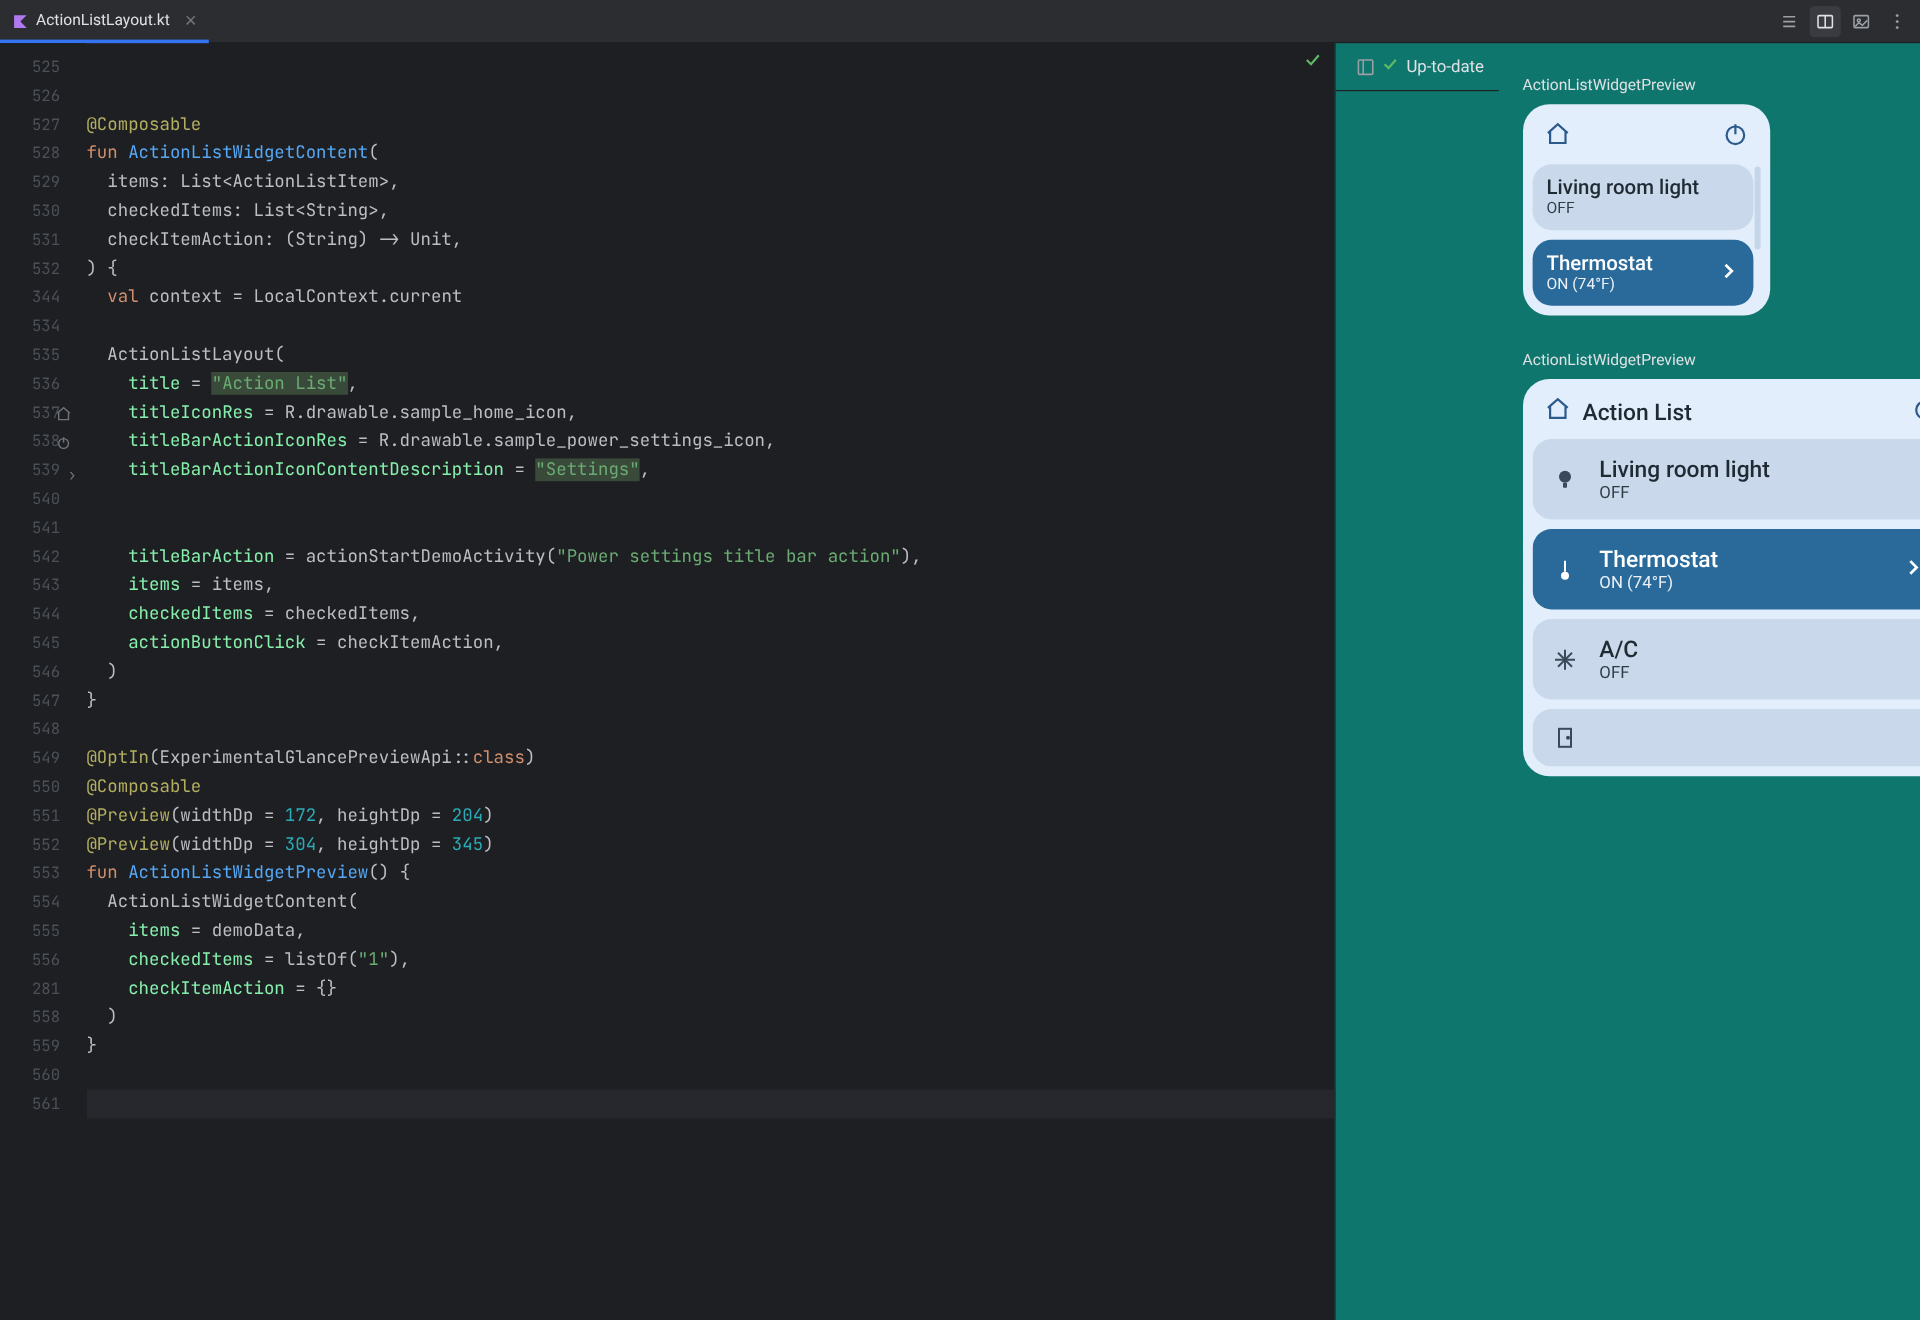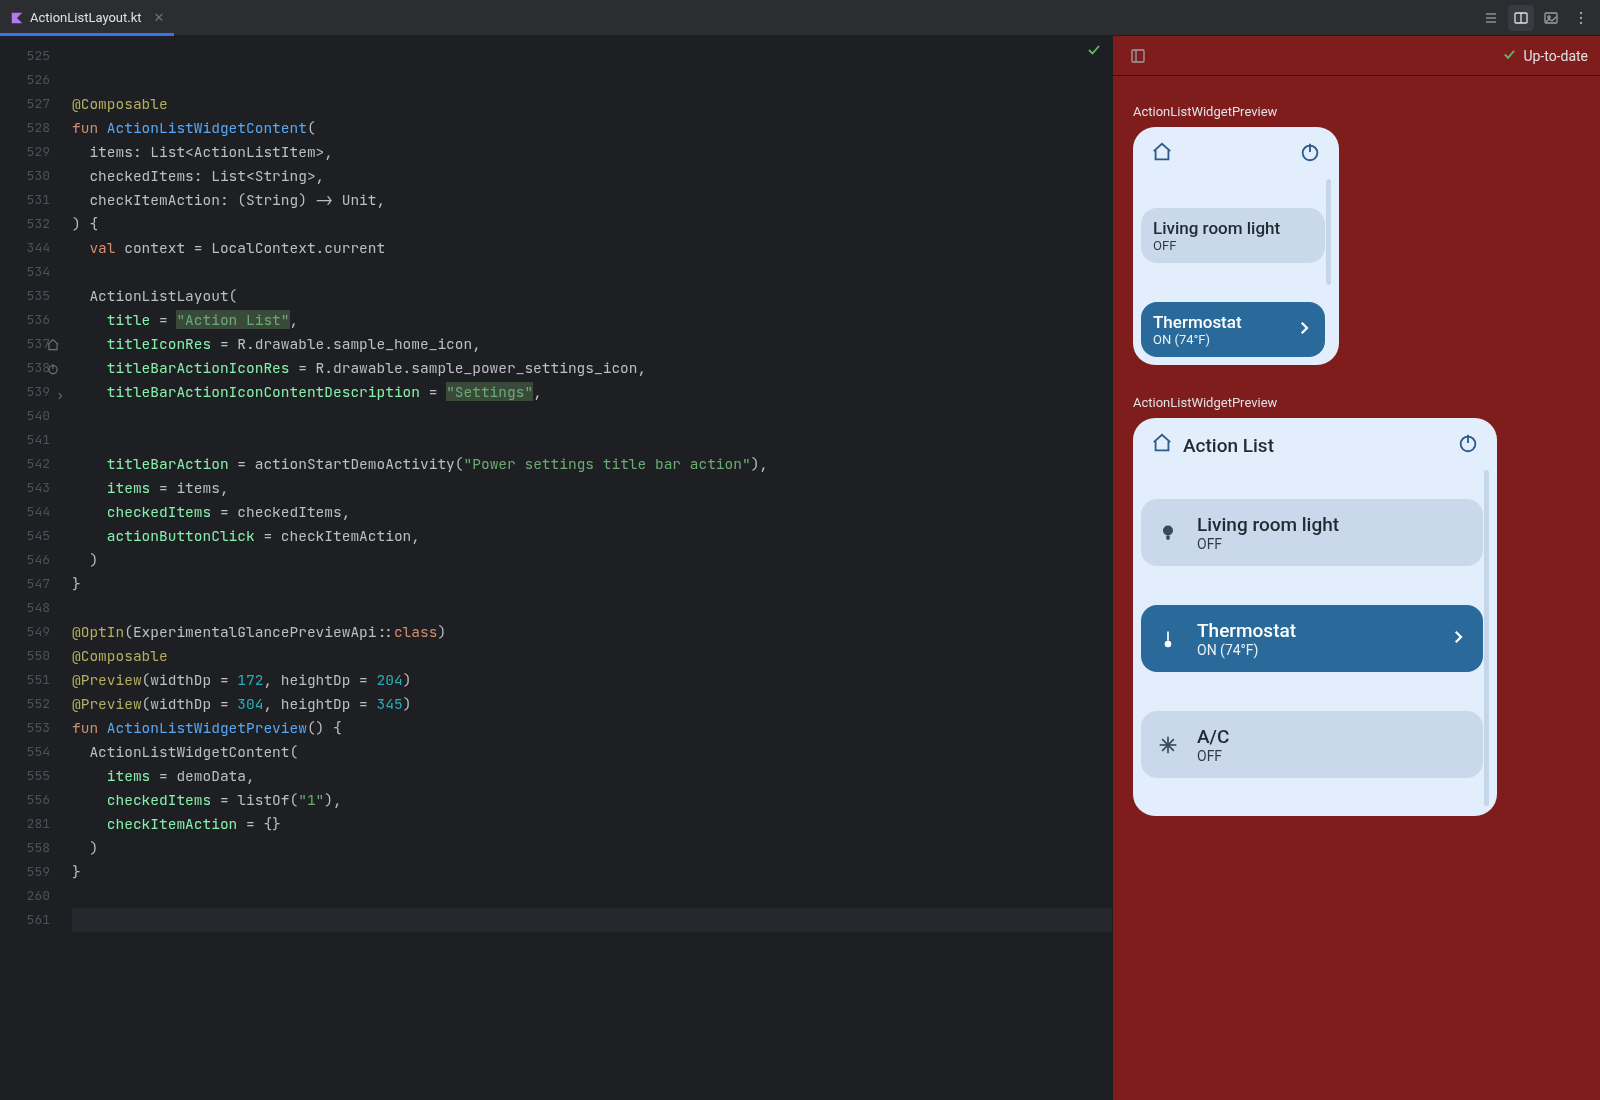--- a/index.html
+++ b/index.html
@@ -113,23 +113,22 @@
   .editor-status {
     position: absolute;
     top: 6px; right: 10px;
     color: #5fb865;
   }
   .editor-status svg { width: 16px; height: 16px; }
 
   
   .preview-pane {
     width: 488px;
-    background: #7f1d1d;
-    display: flex;
-    flex-direction: column;
+    background: #0f766e;
+    display: flex;
     border-left: 1px solid #1e1f22;
   }
   .preview-toolbar {
     height: 40px;
     display: flex;
     align-items: center;
     justify-content: space-between;
     padding: 0 12px;
     border-bottom: 1px solid #1e1f22;
   }
@@ -175,21 +174,21 @@
     position: absolute;
     right: 0; top: 2px; bottom: 2px;
     width: 5px;
     background: #c5d6e8;
     border-radius: 3px;
   }
   .widget.small .widget-scroll { bottom: 40%; }
   .widget-item {
     border-radius: 16px;
     padding: 10px 12px;
-    display: flex; align-items: center; gap: 14px; margin-top: 31px;
+    display: flex; align-items: center; gap: 14px;
   }
   .widget-item.off { background: #c9d9eb; color: #1f2a33; }
   .widget-item.on  { background: #2a6a9b; color: #fff; }
   .widget-item .texts { flex: 1; display: flex; flex-direction: column; }
   .widget-item .name { font-size: 17px; font-weight: 500; }
   .widget.large .widget-item .name { font-size: 19px; }
   .widget-item .state { font-size: 13px; opacity: 0.9; }
   .widget.large .widget-item { padding: 14px 16px; gap: 18px; }
   .widget.large .widget-item .state { font-size: 14px; }
   .widget-item .lead-icon { width: 22px; color: #3a4a5a; display:flex; justify-content:center; }
@@ -282,21 +281,21 @@
         <div class="gutter-line">550</div>
         <div class="gutter-line">551</div>
         <div class="gutter-line">552</div>
         <div class="gutter-line">553</div>
         <div class="gutter-line">554</div>
         <div class="gutter-line">555</div>
         <div class="gutter-line">556</div>
         <div class="gutter-line">281</div>
         <div class="gutter-line">558</div>
         <div class="gutter-line">559</div>
-        <div class="gutter-line">260</div>
+        <div class="gutter-line">560</div>
         <div class="gutter-line">561</div>
       </div>
     <div class="code" id="code"><div class="line"></div><div class="line"></div><div class="line"><span class="ann">@Composable</span></div><div class="line"><span class="kw">fun </span><span class="fn">ActionListWidgetContent</span><span class="pun">(</span></div><div class="line">  <span class="type">items</span>: List&lt;ActionListItem&gt;,</div><div class="line">  <span class="type">checkedItems</span>: List&lt;String&gt;,</div><div class="line">  <span class="type">checkItemAction</span>: (String) -&gt; Unit,</div><div class="line">) {</div><div class="line">  <span class="kw">val</span> context = LocalContext.current</div><div class="line"></div><div class="line">  ActionListLayout(</div><div class="line">    <span class="param">title</span> = <span class="str str-hl">"Action List"</span>,</div><div class="line">    <span class="param">titleIconRes</span> = R.drawable.sample_home_icon,</div><div class="line">    <span class="param">titleBarActionIconRes</span> = R.drawable.sample_power_settings_icon,</div><div class="line">    <span class="param">titleBarActionIconContentDescription</span> = <span class="str str-hl">"Settings"</span>,</div><div class="line"></div><div class="line"></div><div class="line">    <span class="param">titleBarAction</span> = actionStartDemoActivity(<span class="str">"Power settings title bar action"</span>),</div><div class="line">    <span class="param">items</span> = items,</div><div class="line">    <span class="param">checkedItems</span> = checkedItems,</div><div class="line">    <span class="param">actionButtonClick</span> = checkItemAction,</div><div class="line">  )</div><div class="line">}</div><div class="line"></div><div class="line"><span class="ann">@OptIn</span>(ExperimentalGlancePreviewApi::<span class="kw">class</span>)</div><div class="line"><span class="ann">@Composable</span></div><div class="line"><span class="ann">@Preview</span>(widthDp = <span class="num">172</span>, heightDp = <span class="num">204</span>)</div><div class="line"><span class="ann">@Preview</span>(widthDp = <span class="num">304</span>, heightDp = <span class="num">345</span>)</div><div class="line"><span class="kw">fun </span><span class="fn">ActionListWidgetPreview</span>() {</div><div class="line">  ActionListWidgetContent(</div><div class="line">    <span class="param">items</span> = demoData,</div><div class="line">    <span class="param">checkedItems</span> = listOf(<span class="str">"1"</span>),</div><div class="line">    <span class="param">checkItemAction</span> = {}</div><div class="line">  )</div><div class="line">}</div><div class="line"></div><div class="line cursor-line"></div></div>
     <div class="editor-status">
       <svg viewBox="0 0 16 16" fill="none" stroke="currentColor" stroke-width="1.8">
           <path d="M3 8l3.5 3.5L13 4"></path>
         </svg>
     </div>
   </div>
 

